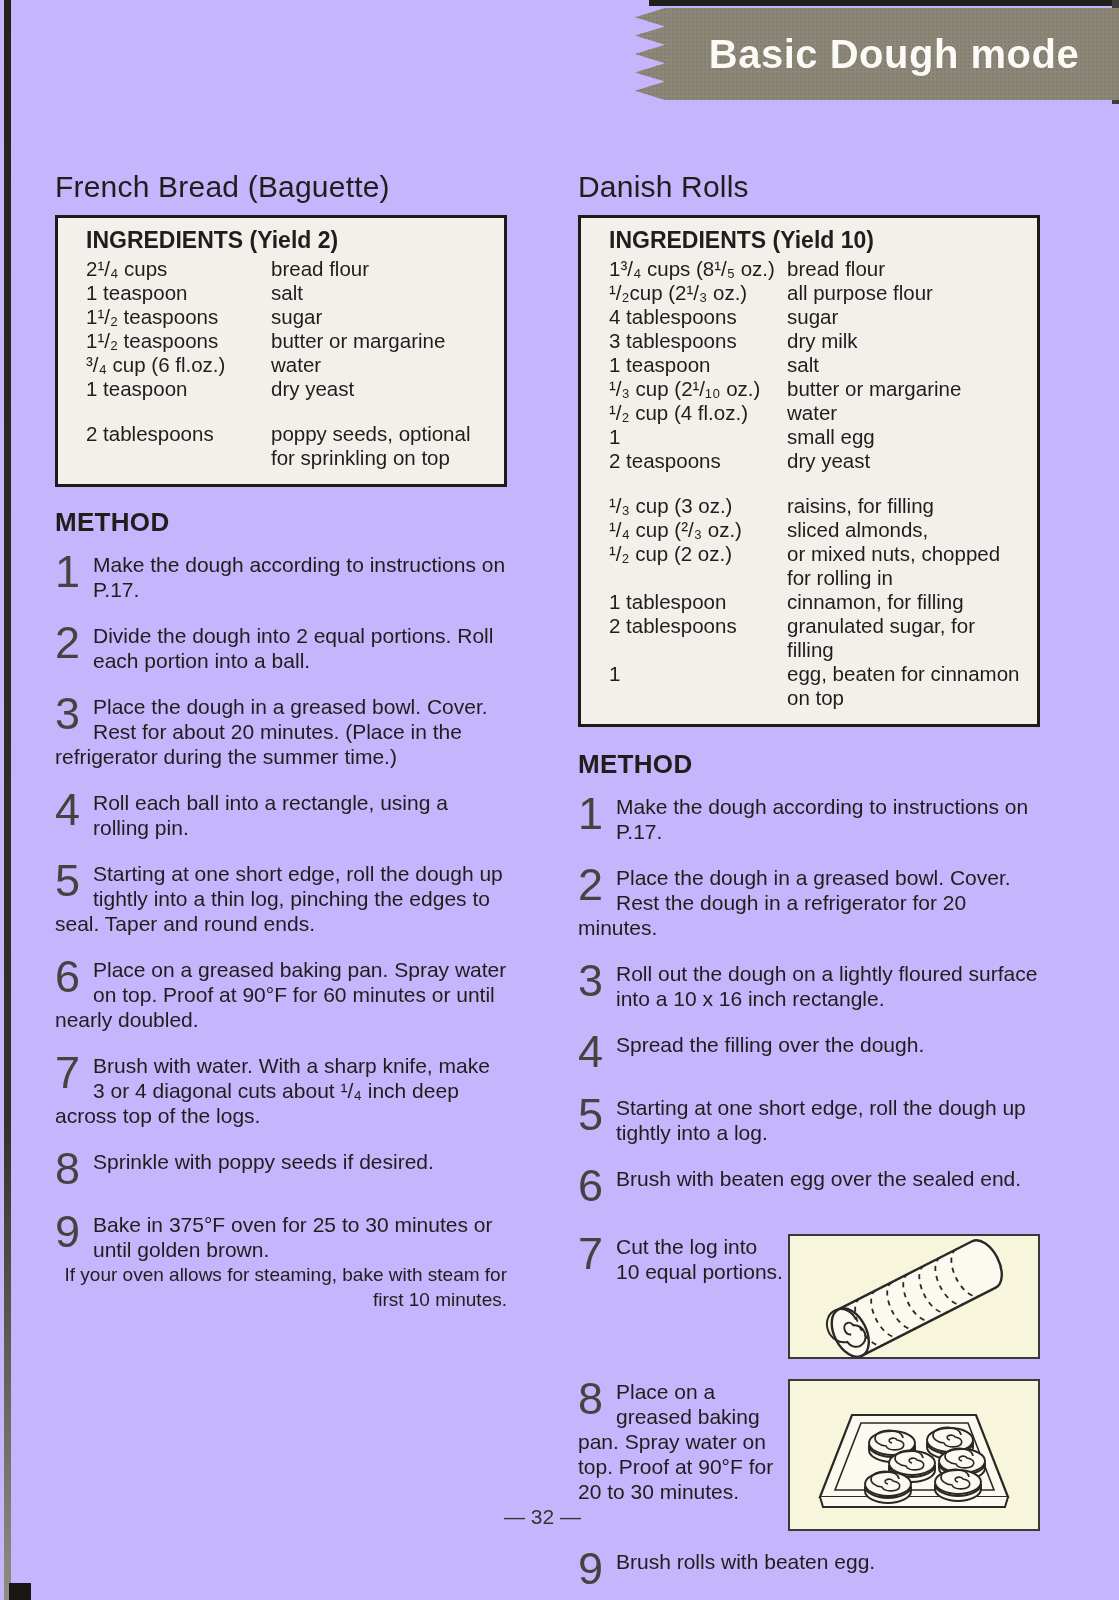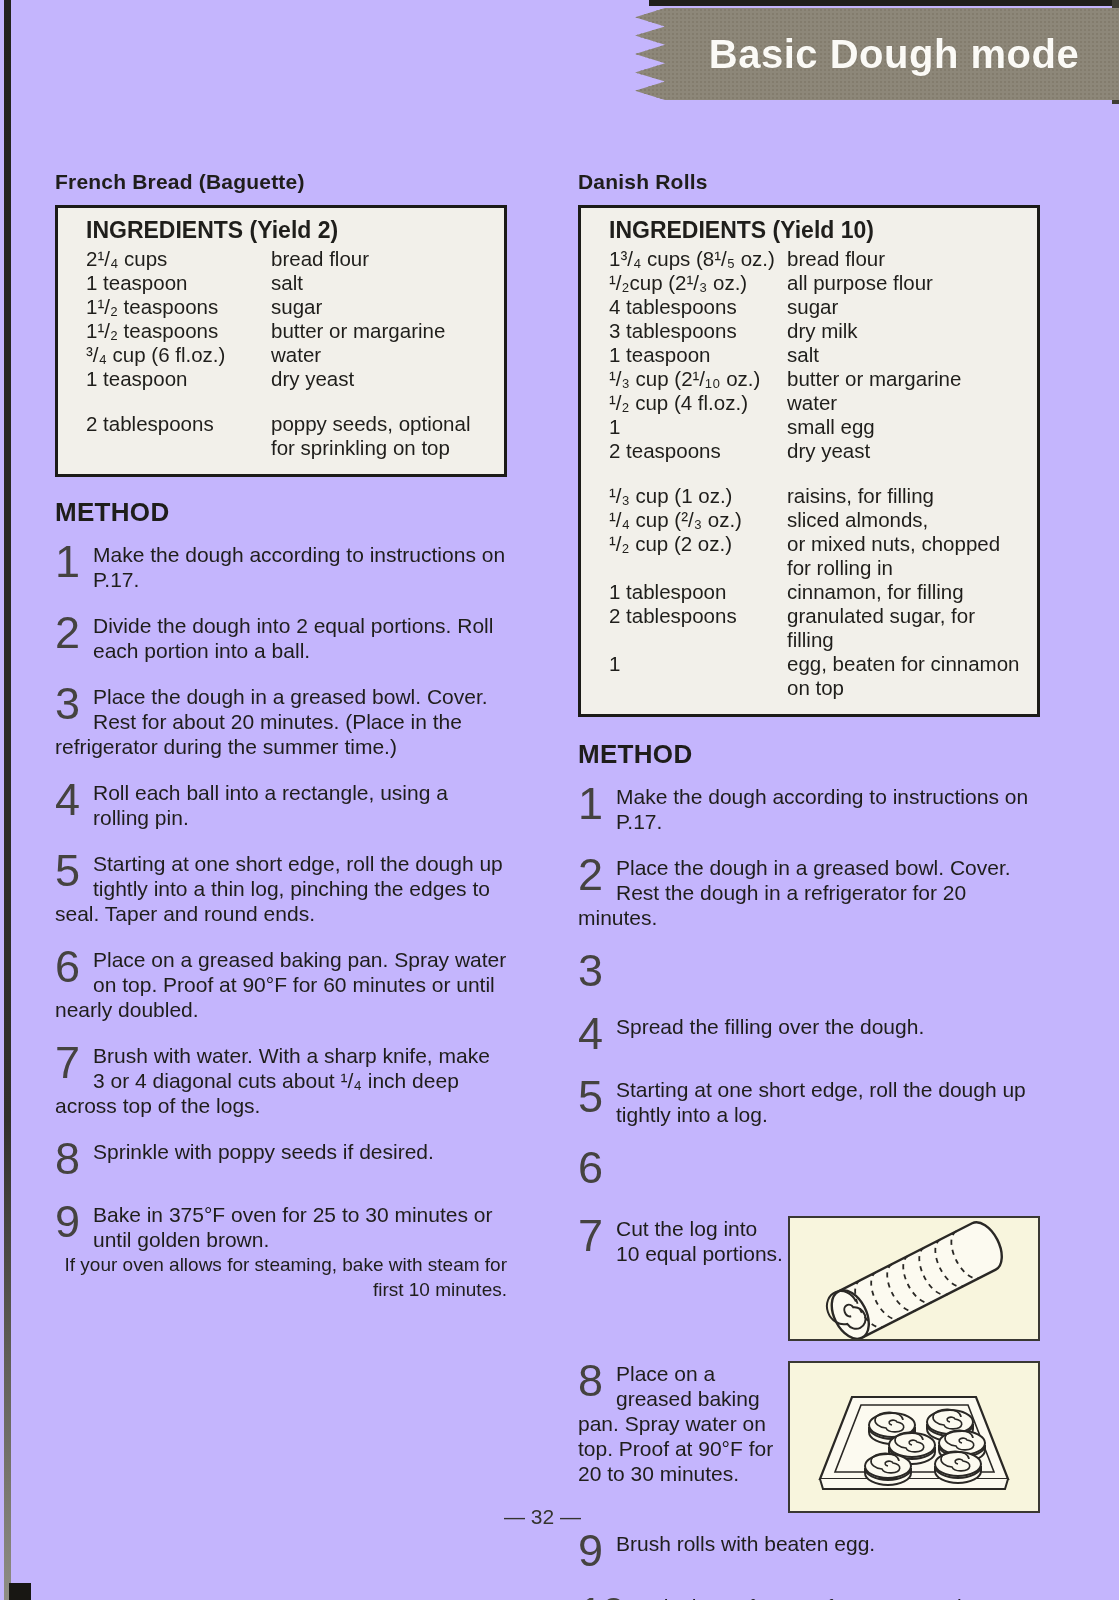--- a/index.html
+++ b/index.html
@@ -28,21 +28,21 @@
   .banner-title{
     font-size:40px;font-weight:bold;color:#fbfaf6;letter-spacing:0.5px;
     padding-left:34px;text-shadow:0 0 1px #6d675b;
   }
 
   
   .col{position:absolute;top:170px;}
   .col.left{left:55px;width:452px;}
   .col.right{left:578px;width:462px;}
 
-  .recipe-title{font-size:21px;font-weight:bold;margin:0 0 11px 0;letter-spacing:0.2px;}
+  .recipe-title{font-size:30px;font-weight:normal;margin:0 0 11px 0;letter-spacing:0.2px;}
 
   .ing-box{border:3px solid #1c1b18;padding:9px 10px 14px 28px;background:#f2f0ea;}
   .ing-title{font-size:23px;font-weight:bold;margin:0 0 3px 0;}
   .ing-grid{display:grid;grid-template-columns:185px 1fr;font-size:20.5px;line-height:24px;}
   .col.right .ing-grid{grid-template-columns:178px 1fr;}
   .ing-grid .gap{margin-top:21px;}
 
   .method-title{font-size:26px;font-weight:bold;margin:20px 0 14px 0;letter-spacing:0.3px;}
   .col.right .method-title{margin-top:22px;}
 
@@ -138,42 +138,42 @@
           <div class="amt">1 teaspoon</div>
           <div class="item">salt</div>
           <div class="amt">¹/₃ cup (2¹/₁₀ oz.)</div>
           <div class="item">butter or margarine</div>
           <div class="amt">¹/₂ cup (4 fl.oz.)</div>
           <div class="item">water</div>
           <div class="amt">1</div>
           <div class="item">small egg</div>
           <div class="amt">2 teaspoons</div>
           <div class="item">dry yeast</div>
-          <div class="amt gap">¹/₃ cup (1 oz.)</div>
+          <div class="amt gap">¹/₃ cup (3 oz.)</div>
           <div class="item gap">raisins, for filling</div>
           <div class="amt">¹/₄ cup (²/₃ oz.)</div>
           <div class="item">sliced almonds,</div>
           <div class="amt">¹/₂ cup (2 oz.)</div>
           <div class="item">or mixed nuts, chopped for rolling in</div>
           <div class="amt">1 tablespoon</div>
           <div class="item">cinnamon, for filling</div>
           <div class="amt">2 tablespoons</div>
           <div class="item">granulated sugar, for filling</div>
           <div class="amt">1</div>
           <div class="item">egg, beaten for cinnamon on top</div>
         </div>
     </div>
     <h3 class="method-title">METHOD</h3>
     <div class="steps">
         <div class="step"><span class="num">1</span><span class="txt">Make the dough according to instructions on P.17.</span></div>
         <div class="step"><span class="num">2</span><span class="txt">Place the dough in a greased bowl. Cover. Rest the dough in a refrigerator for 20 minutes.</span></div>
-        <div class="step"><span class="num">3</span></div>
+        <div class="step"><span class="num">3</span><span class="txt">Roll out the dough on a lightly floured surface into a 10 x 16 inch rectangle.</span></div>
         <div class="step"><span class="num">4</span><span class="txt">Spread the filling over the dough.</span></div>
         <div class="step"><span class="num">5</span><span class="txt">Starting at one short edge, roll the dough up tightly into a log.</span></div>
-        <div class="step"><span class="num">6</span></div>
+        <div class="step"><span class="num">6</span><span class="txt">Brush with beaten egg over the sealed end.</span></div>
       </div>
 
     <div class="step-row first">
       <div class="step-slot">
           <div class="step"><span class="num">7</span><span class="txt">Cut the log into 10 equal portions.</span></div>
         </div>
       <div class="illus log">
         <svg viewBox="0 0 248 121" xmlns="http://www.w3.org/2000/svg">
           <g transform="translate(128,62) rotate(-27)" stroke="#2a2825" fill="none" stroke-width="2.4">
             <path d="M-76,-26 L74,-26 A15,26 0 0 1 74,26 L-76,26" fill="#fcfaf0"></path>

